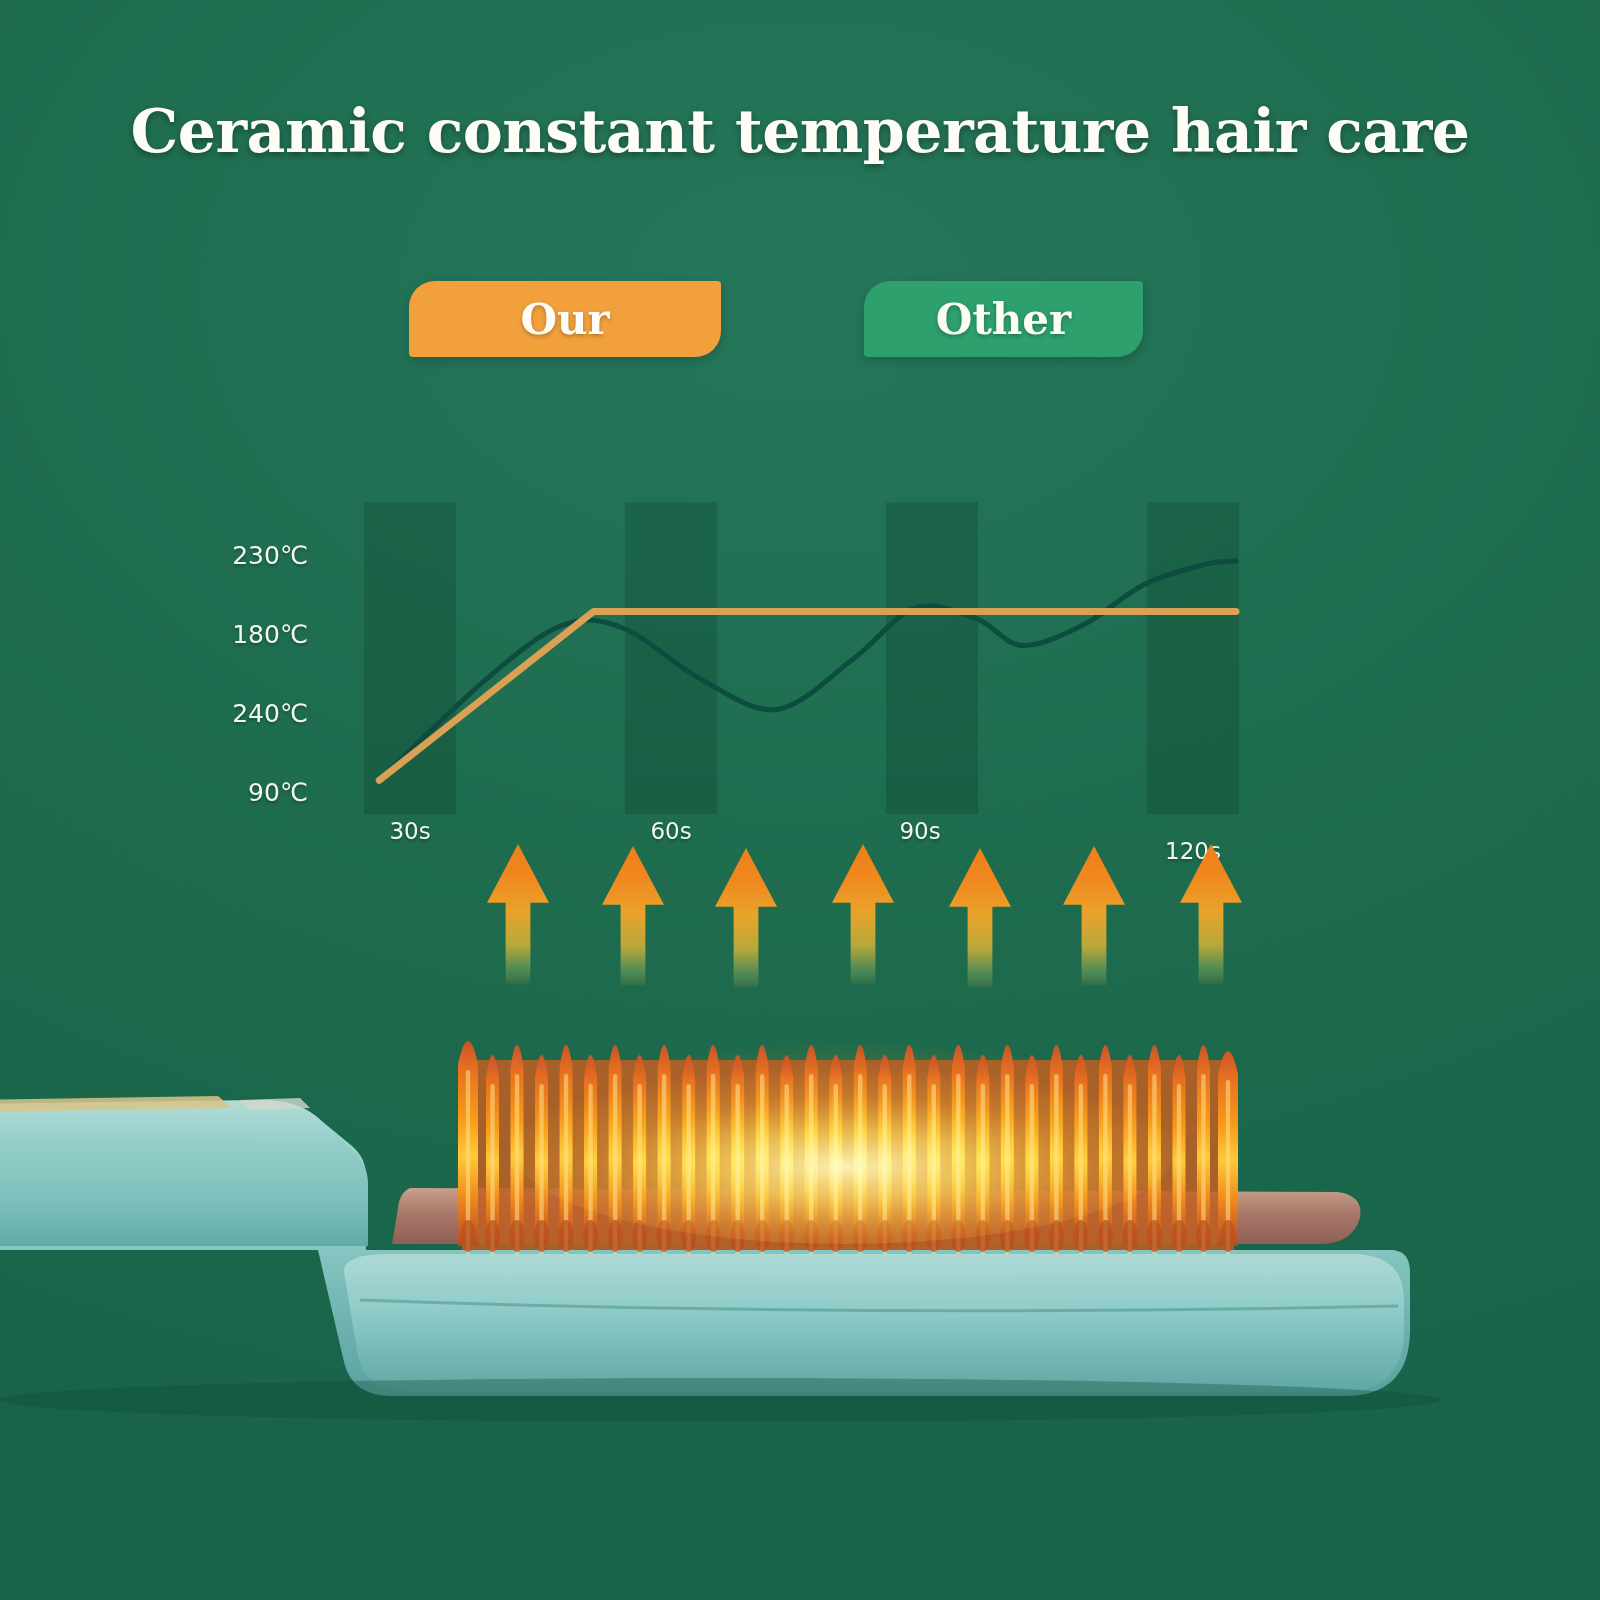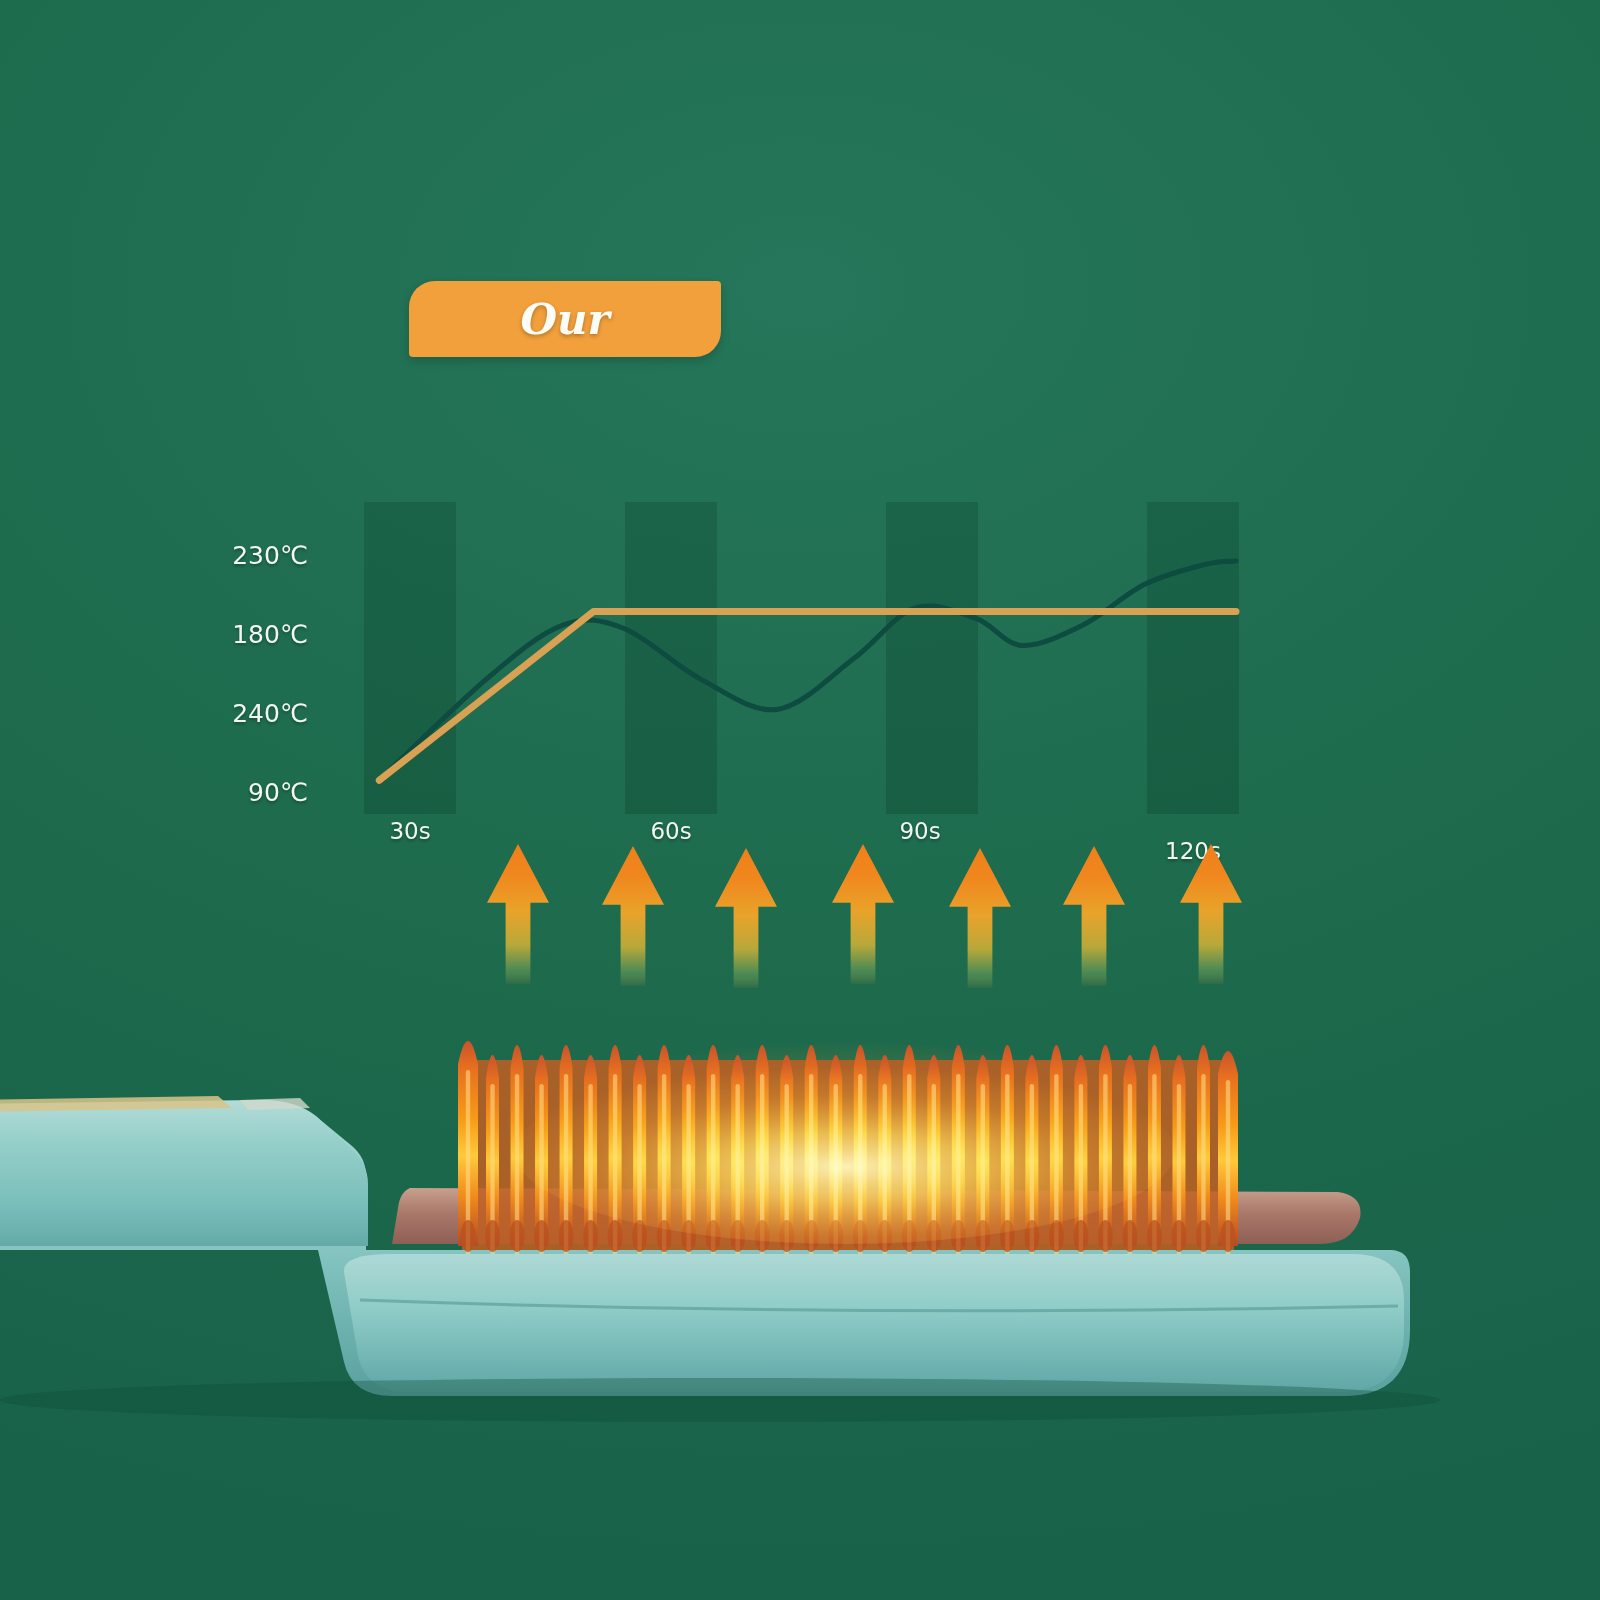--- a/index.html
+++ b/index.html
@@ -37,21 +37,20 @@
     position:absolute;
     height:76px;
     display:flex; align-items:center; justify-content:center;
     border-radius:26px 4px 26px 4px;
     font-family:"DejaVu Serif", serif;
     font-weight:bold;
     font-size:42px;
     color:#fdfdf5;
     text-shadow:0 2px 4px rgba(0,0,0,.28);
     box-shadow:0 4px 10px rgba(0,0,0,.18);
-    font-style:italic;
   }
   #badge-our{ left:409px; width:312px; background:#f2a03c; }
   #badge-other{ left:864px; width:279px; background:#2da06e; }
 
   
   #chart{ position:absolute; left:0; top:0; width:1600px; height:1600px; }
   .ylab{
     position:absolute; right:0; width:200px; text-align:right;
     font-family:"DejaVu Sans", sans-serif; font-weight:normal;
     font-size:25px; color:#f2f7f2;
@@ -87,23 +86,25 @@
   }
 
   
   .nosel{ user-select:none; }
 </style>
 </head>
 <body>
 
 <div id="stage">
 
+  <div id="title" class="nosel">Ceramic constant temperature hair care</div>
 
   <div id="badges">
     <div class="badge" id="badge-our">Our</div>
+    <div class="badge" id="badge-other">Other</div>
   </div>
 
   <div id="chart">
 
     <div class="vbar" style="left:364px; top:502px; width:92px; height:312px;"></div>
     <div class="vbar" style="left:625px; top:502px; width:92px; height:312px;"></div>
     <div class="vbar" style="left:886px; top:502px; width:92px; height:312px;"></div>
     <div class="vbar" style="left:1147px; top:502px; width:92px; height:312px;"></div>
 
     <div class="ylab nosel" style="left:108px; top:541px;">230℃</div>

